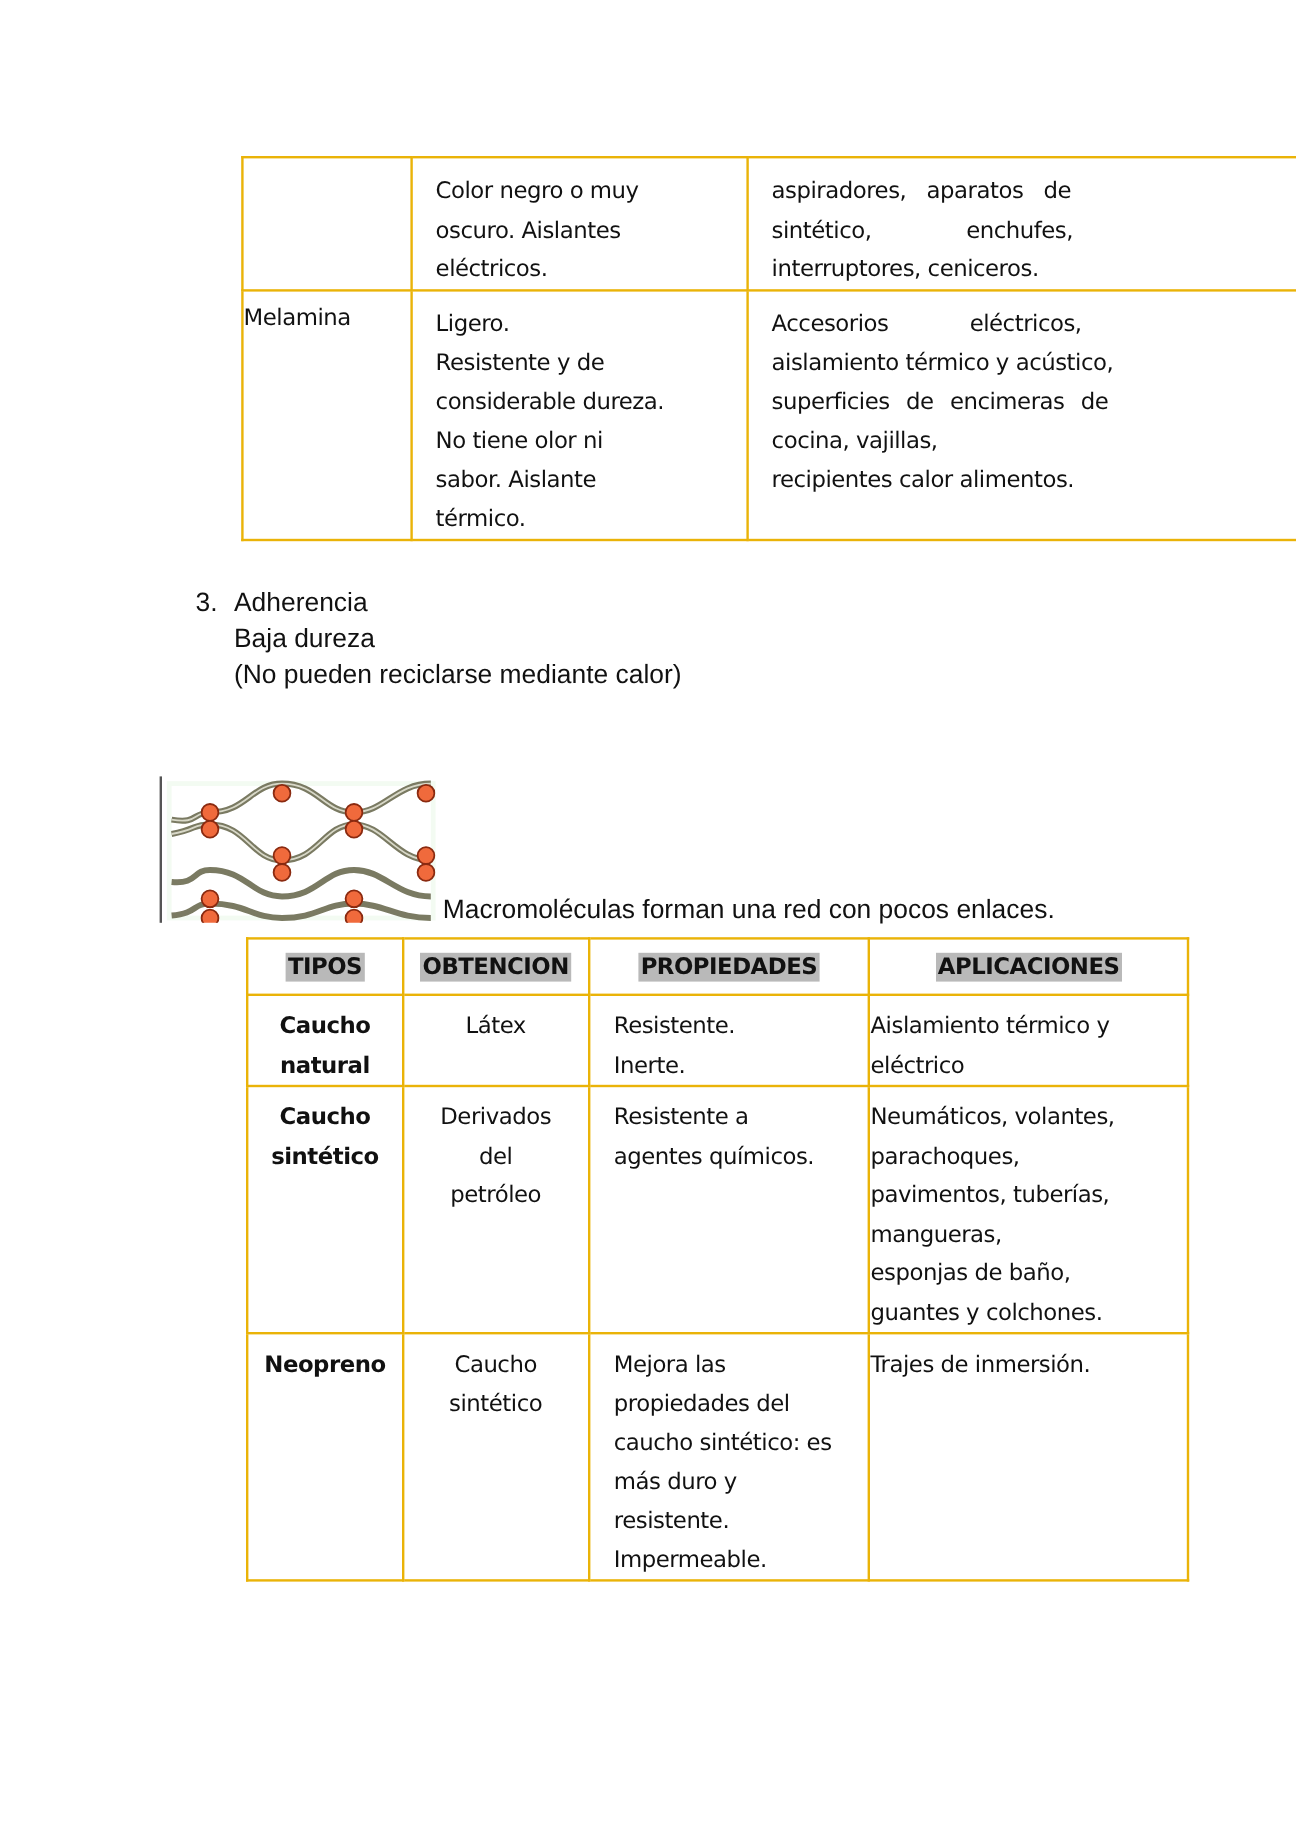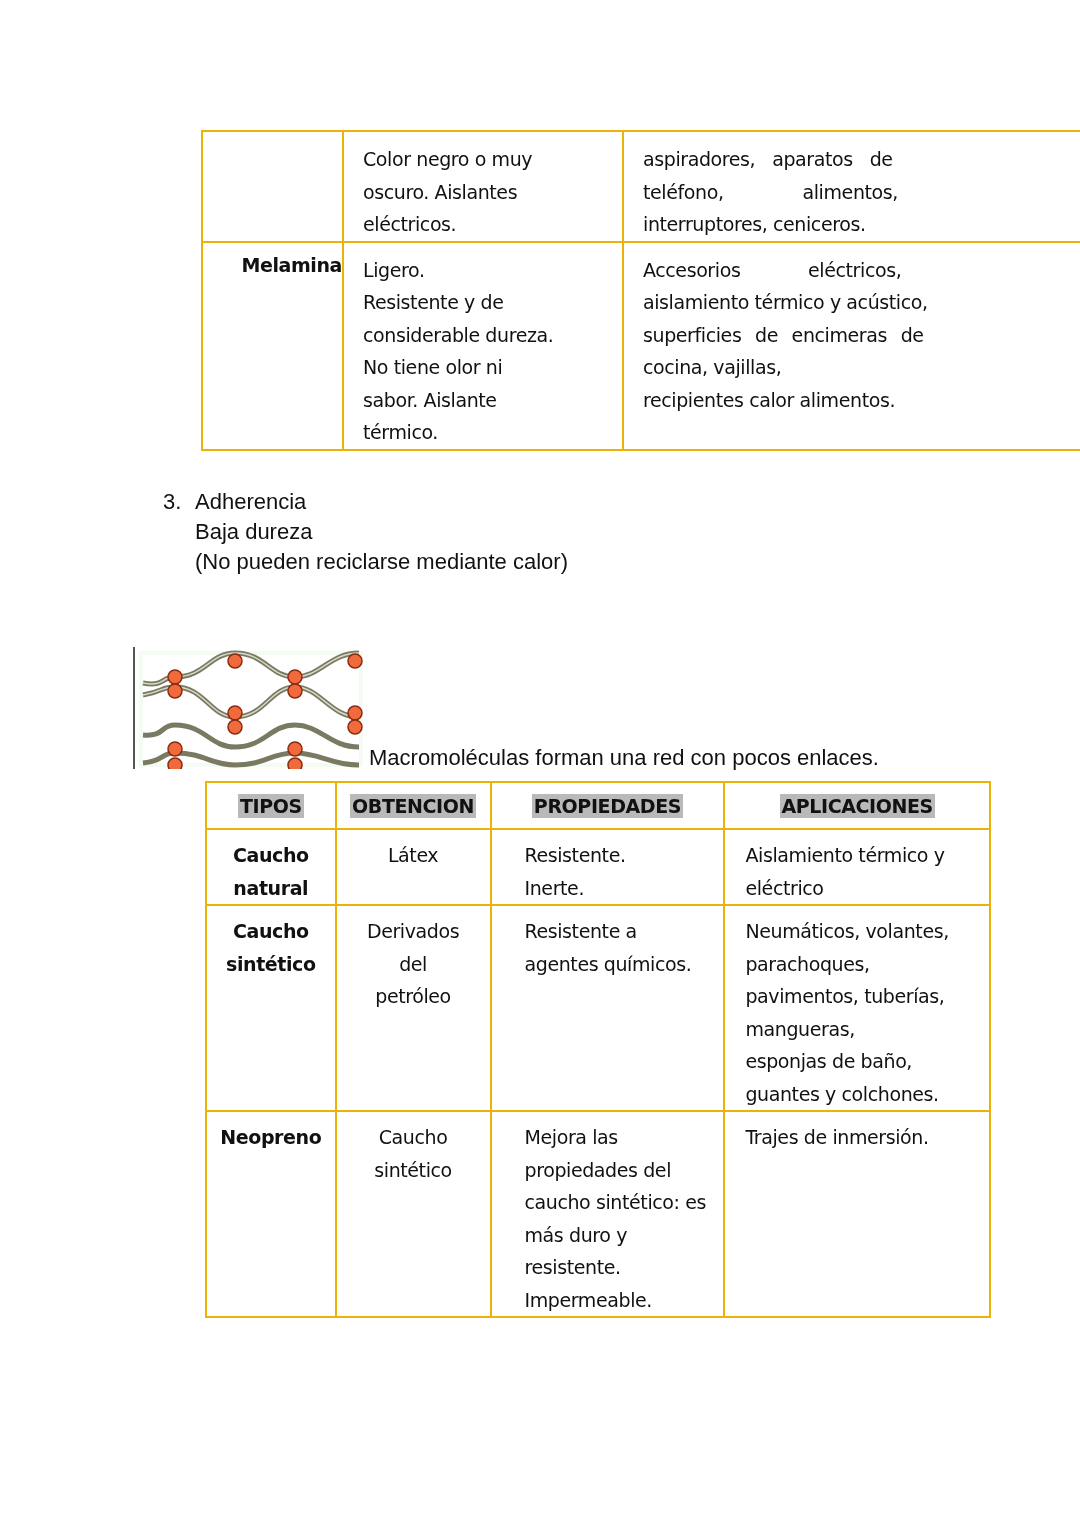--- a/index.html
+++ b/index.html
@@ -7,21 +7,21 @@
   .hand { font-family: "DejaVu Sans", sans-serif; font-size: 19px; letter-spacing: -0.4px; }
   .sans { font-family: "Liberation Sans", sans-serif; }
 
   table { border-collapse: collapse; position: absolute; table-layout: fixed; }
   td, th { border: 2px solid #eab308; vertical-align: top; padding: 0; }
   .cell-lines div { line-height: 32.5px; white-space: nowrap; }
 
   
   #t1 { left: 201px; top: 130px; width: 785px; }
   #t1 td { padding-top: 11px; }
-  #t1 .c1 { width: 139px; text-align: right; font-weight: bold; }
+  #t1 .c1 { width: 139px; text-align: left; font-weight: normal; }
   #t1 .c2 { width: 259px; padding-left: 19px; }
   #t1 .c3 { width: 380px; padding-left: 19px; padding-right: 85px; }
   #t1 .r1 { height: 106px; }
   #t1 .r2 { height: 200px; }
 
   
   #section { position: absolute; left: 163px; top: 487px; font-size: 22px; line-height: 30px; }
   #section .num { position: absolute; left: 0; top: 0; }
   #section .lines { margin-left: 32px; }
 
@@ -29,41 +29,41 @@
   #figure .rule { position: absolute; left: 0; top: 0; width: 2px; height: 122px; background: #555; }
   #caption { position: absolute; left: 369px; top: 745px; font-size: 22px; }
 
   
   #t2 { left: 205px; top: 781px; width: 786px; }
   #t2 td { padding-top: 9px; }
   #t2 .h td { height: 45px; text-align: center; vertical-align: middle; padding-top: 0; }
   .hl { background: #b9b9b9; font-weight: bold; padding: 1px 2px; font-size: 19px; }
   #t2 .k1 { width: 121px; text-align: center; font-weight: bold; }
   #t2 .k2 { width: 145px; text-align: center; }
-  #t2 .k3 { width: 220px; padding-left: 33px; }
-  #t2 .k4 { width: 250px; padding-left: 20px; }
+  #t2 .k3 { width: 220px; padding-left: 20px; }
+  #t2 .k4 { width: 250px; }
   #t2 .row1 { height: 72px; }
   #t2 .row2 { height: 205px; }
   #t2 .row3 { height: 204px; }
 </style>
 </head>
 <body>
 
 <table id="t1" class="hand">
   <tbody>
       <tr class="r1">
     <td class="c1"></td>
     <td class="c2 cell-lines">
       <div>Color negro o muy</div>
       <div>oscuro. Aislantes</div>
       <div>eléctricos.</div>
     </td>
     <td class="c3 cell-lines" style="padding-right:85px;">
       <div style="white-space:pre">aspiradores,   aparatos   de</div>
-      <div style="white-space:pre">teléfono,              alimentos,</div>
+      <div style="white-space:pre">sintético,              enchufes,</div>
       <div>interruptores, ceniceros.</div>
     </td>
   </tr>
   <tr class="r2">
     <td class="c1">Melamina</td>
     <td class="c2 cell-lines">
       <div>Ligero.</div>
       <div>Resistente y de</div>
       <div>considerable dureza.</div>
       <div>No tiene olor ni</div>

